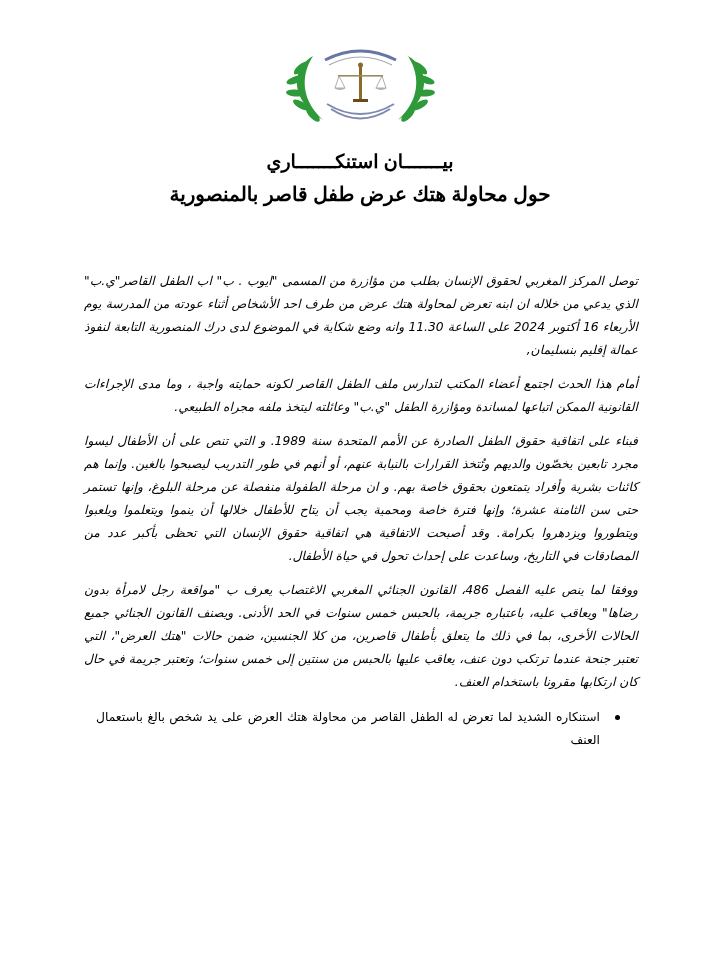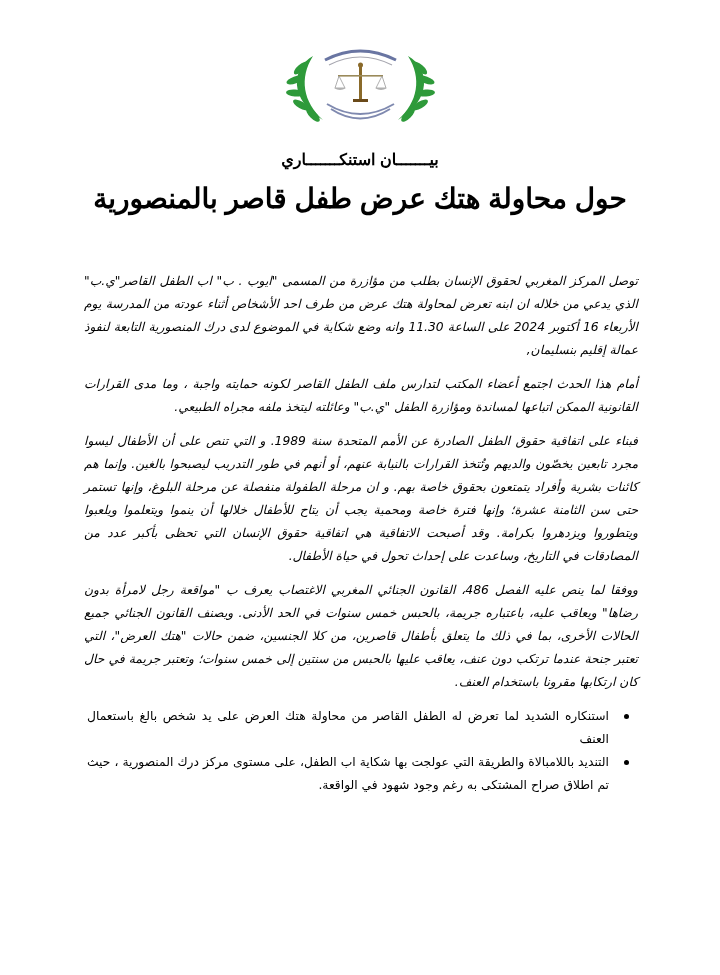--- a/index.html
+++ b/index.html
@@ -3,35 +3,35 @@
   <meta charset="utf-8">
   <style>
     html, body { margin: 0; padding: 0; background: #ffffff; }
     body {
       width: 720px; height: 975px; overflow: hidden; position: relative;
       font-family: "DejaVu Sans", sans-serif; color: #000;
     }
     .logo { position: absolute; left: 283px; top: 38px; width: 155px; height: 92px; }
     .title1 {
       position: absolute; left: 0; right: 0; top: 150px; text-align: center;
-      font-family: "Liberation Sans", sans-serif; font-weight: bold; font-size: 16px;
+      font-family: "Liberation Sans", sans-serif; font-weight: bold; font-size: 19px;
       direction: rtl;
     }
     .title2 {
       position: absolute; left: 0; right: 0; top: 182px; text-align: center;
-      font-family: "Liberation Sans", sans-serif; font-weight: bold; font-size: 28px;
+      font-family: "Liberation Sans", sans-serif; font-weight: bold; font-size: 20px;
       direction: rtl;
     }
     .body {
       position: absolute; left: 84px; width: 554px; top: 270px;
       direction: rtl; text-align: justify; text-align-last: right;
       font-family: "DejaVu Sans", sans-serif; font-size: 12.3px; line-height: 23px;
     }
     .body p { margin: 0 0 11px 0; text-align: justify; text-align-last: right; font-style: italic; }
-    .body ul { margin: 3px; padding: 0 26px 0 0; list-style: none; }
+    .body ul { margin: 12px; padding: 0 26px 0 0; list-style: none; }
     .body li { position: relative; margin: 0; text-align: justify; text-align-last: right; }
     .body li .bullet {
       position: absolute; right: -20px; top: 9px; width: 5px; height: 5px;
       border-radius: 50%; background: #000;
     }
   </style>
 </head>
 <body>
 
 <div class="logo">
@@ -72,26 +72,22 @@
     <path d="M44,66 Q77,86 111,66" stroke="#2a3a7a" stroke-width="2" fill="none" opacity="0.6"></path>
     <path d="M48,71 Q77,90 107,71" stroke="#2a3a7a" stroke-width="2" fill="none" opacity="0.6"></path>
   </svg>
 </div>
 
 <div class="title1">بيـــــــان استنكـــــــاري</div>
 <div class="title2">حول محاولة هتك عرض طفل قاصر بالمنصورية</div>
 
 <div class="body">
   <p>توصل المركز المغربي لحقوق الإنسان بطلب من مؤازرة من المسمى "ايوب . ب" اب الطفل القاصر"ي.ب" الذي يدعي من خلاله ان ابنه تعرض لمحاولة هتك عرض من طرف احد الأشخاص أثناء عودته من المدرسة يوم الأربعاء 16 أكتوبر 2024 على الساعة 11.30 وانه وضع شكاية في الموضوع لدى درك المنصورية التابعة لنفوذ عمالة إقليم بنسليمان,</p>
-  <p>أمام هذا الحدث اجتمع أعضاء المكتب لتدارس ملف الطفل القاصر لكونه حمايته واجبة ، وما مدى القرارات القانونية الممكن اتباعها لمساندة ومؤازرة الطفل "ي.ب" وعائلته ليتخذ ملفه مجراه الطبيعي.</p>
+  <p>أمام هذا الحدث اجتمع أعضاء المكتب لتدارس ملف الطفل القاصر لكونه حمايته واجبة ، وما مدى الإجراءات القانونية الممكن اتباعها لمساندة ومؤازرة الطفل "ي.ب" وعائلته ليتخذ ملفه مجراه الطبيعي.</p>
   <p>فبناء على اتفاقية حقوق الطفل الصادرة عن الأمم المتحدة سنة 1989. و التي تنص على أن الأطفال ليسوا مجرد تابعين يخصّون والديهم وتُتخذ القرارات بالنيابة عنهم، أو أنهم في طور التدريب ليصبحوا بالغين. وإنما هم كائنات بشرية وأفراد يتمتعون بحقوق خاصة بهم. و ان مرحلة الطفولة منفصلة عن مرحلة البلوغ، وإنها تستمر حتى سن الثامنة عشرة؛ وإنها فترة خاصة ومحمية يجب أن يتاح للأطفال خلالها أن ينموا ويتعلموا ويلعبوا ويتطوروا ويزدهروا بكرامة. وقد أصبحت الاتفاقية هي اتفاقية حقوق الإنسان التي تحظى بأكبر عدد من المصادقات في التاريخ، وساعدت على إحداث تحول في حياة الأطفال.</p>
   <p>ووفقا لما ينص عليه الفصل 486، القانون الجنائي المغربي الاغتصاب يعرف ب "مواقعة رجل لامرأة بدون رضاها" ويعاقب عليه، باعتباره جريمة، بالحبس خمس سنوات في الحد الأدنى. ويصنف القانون الجنائي جميع الحالات الأخرى، بما في ذلك ما يتعلق بأطفال قاصرين، من كلا الجنسين، ضمن حالات "هتك العرض"، التي تعتبر جنحة عندما ترتكب دون عنف، يعاقب عليها بالحبس من سنتين إلى خمس سنوات؛ وتعتبر جريمة في حال كان ارتكابها مقرونا باستخدام العنف.</p>
   <ul>
     <li>
       <span class="bullet"></span>
       <span>استنكاره الشديد لما تعرض له الطفل القاصر من محاولة هتك العرض على يد شخص بالغ باستعمال العنف</span>
     </li>
-    <li>
-      <span class="bullet"></span>
-      <span>التنديد باللامبالاة والطريقة التي عولجت بها شكاية اب الطفل، على مستوى مركز درك المنصورية ، حيث تم اطلاق صراح المشتكى به رغم وجود شهود في الواقعة.</span>
-    </li>
   </ul>
 </div>
 
 </body></html>

